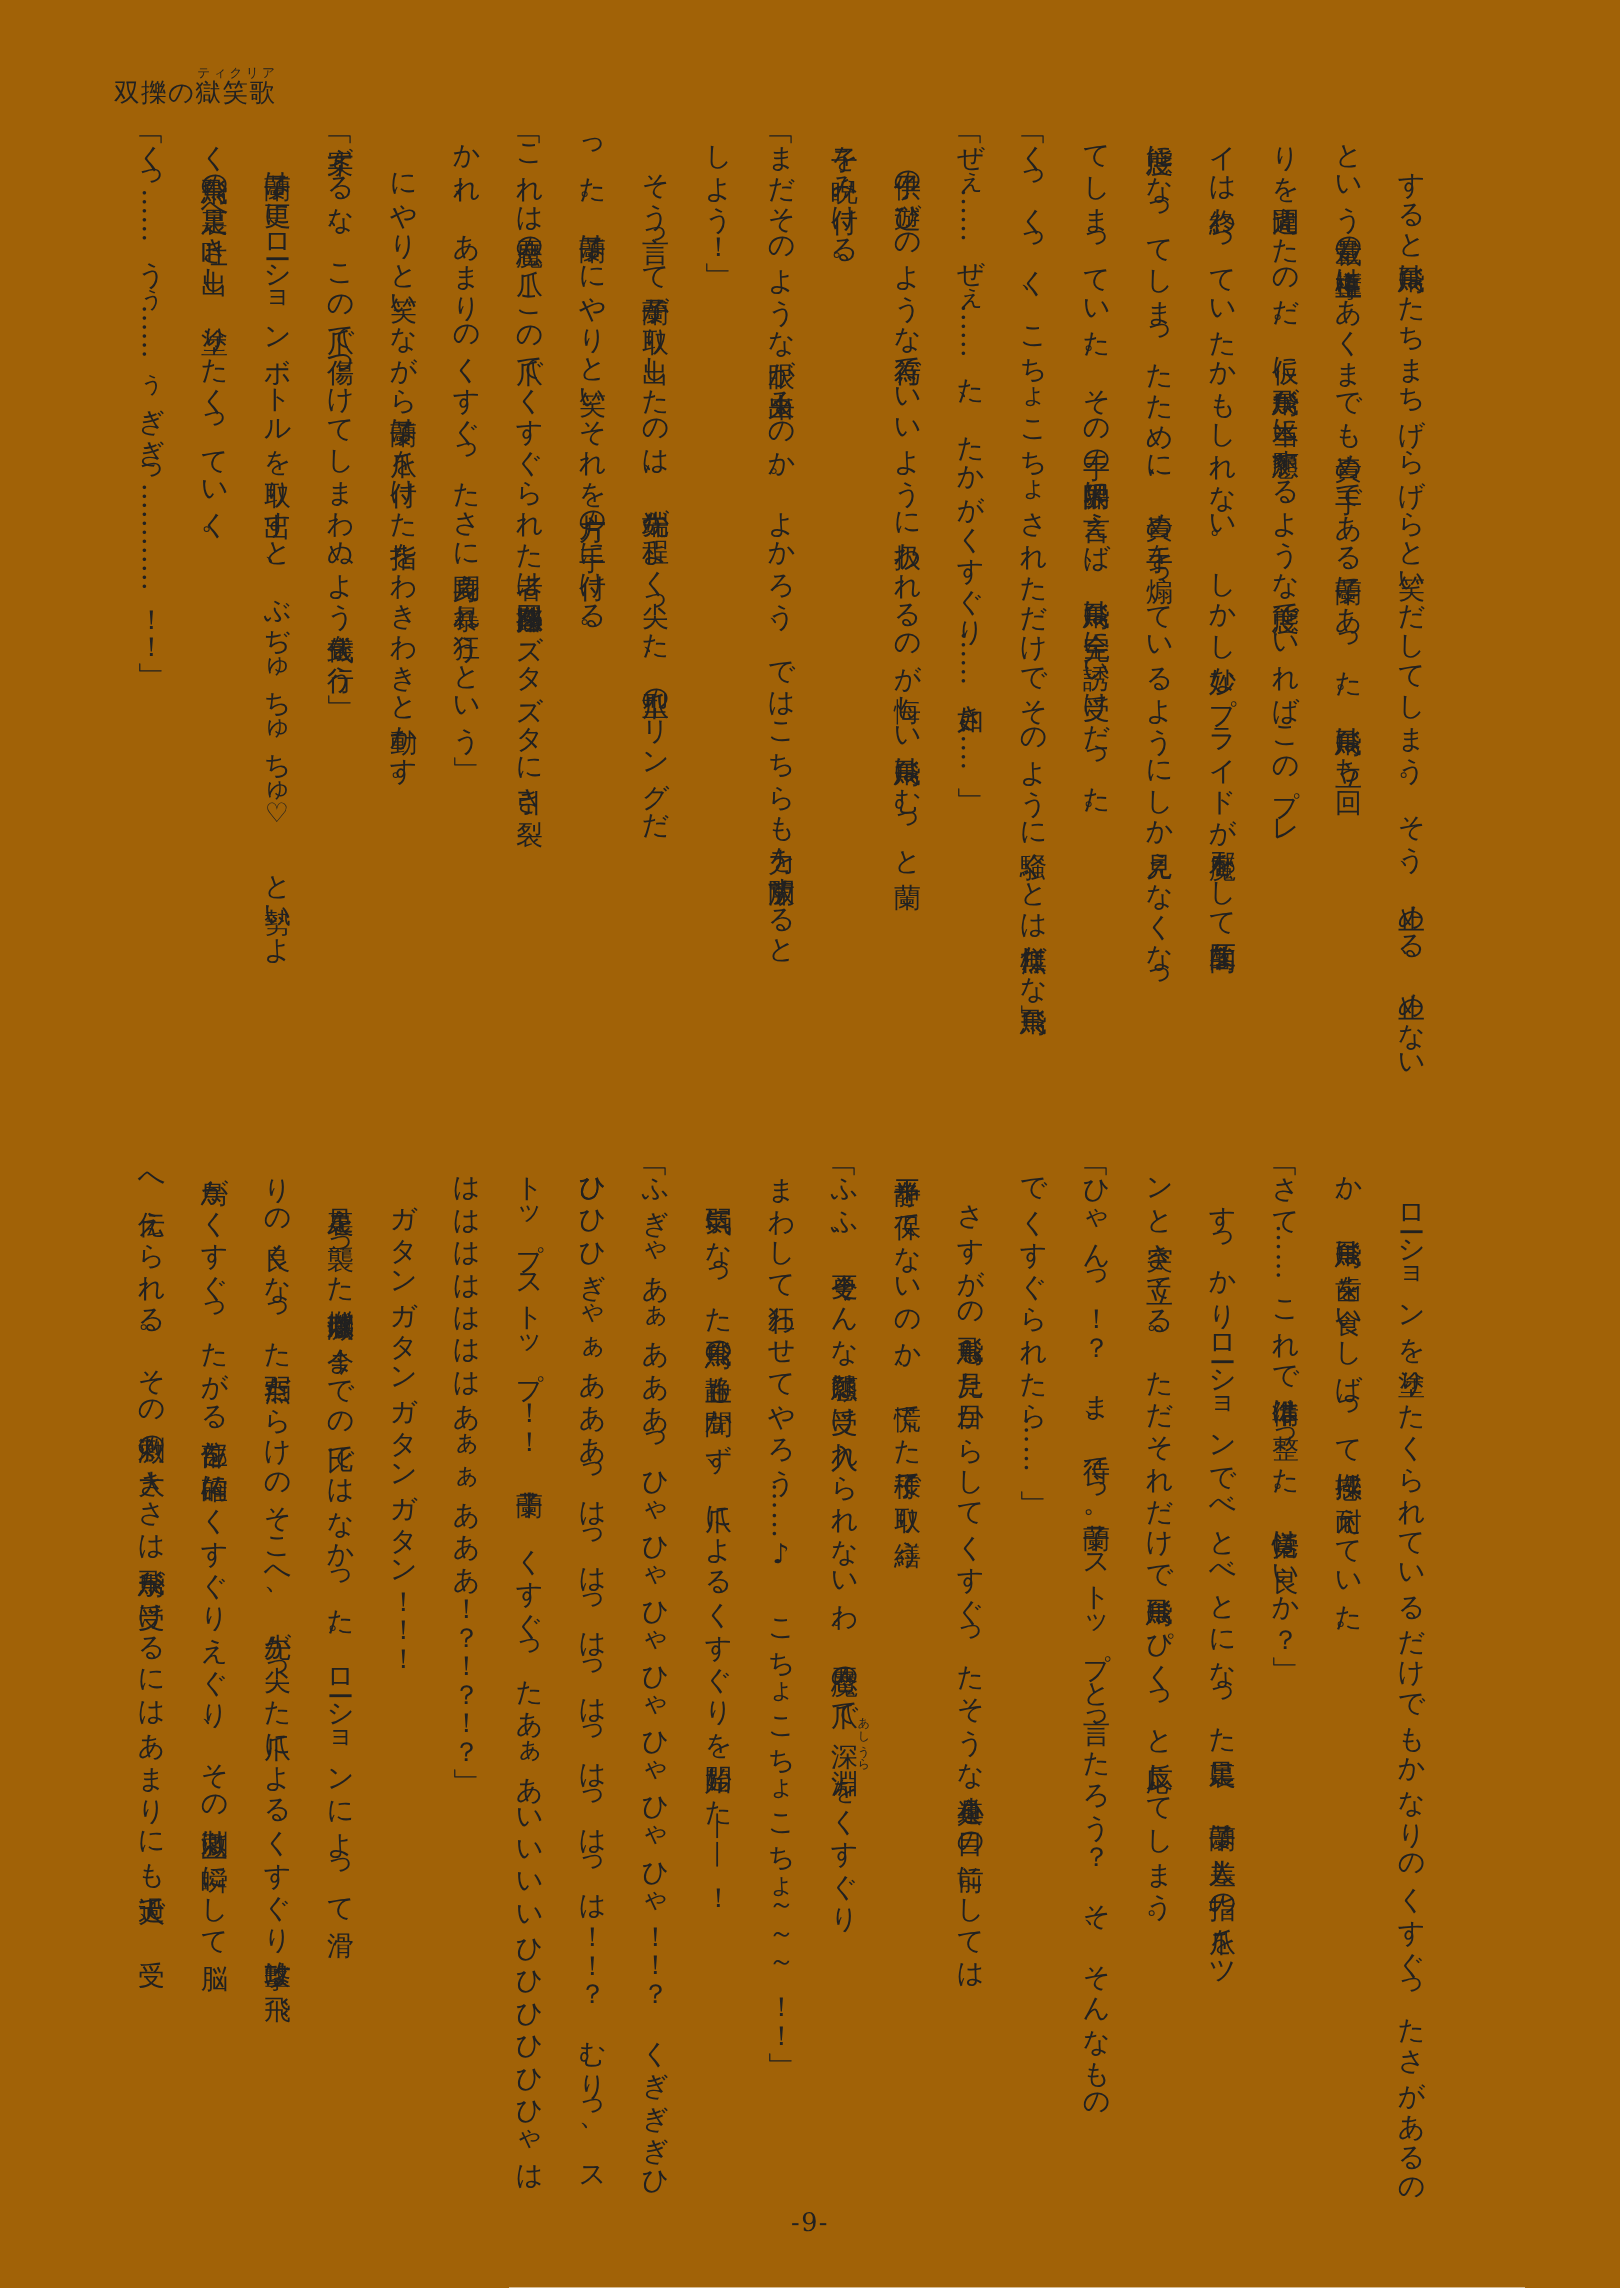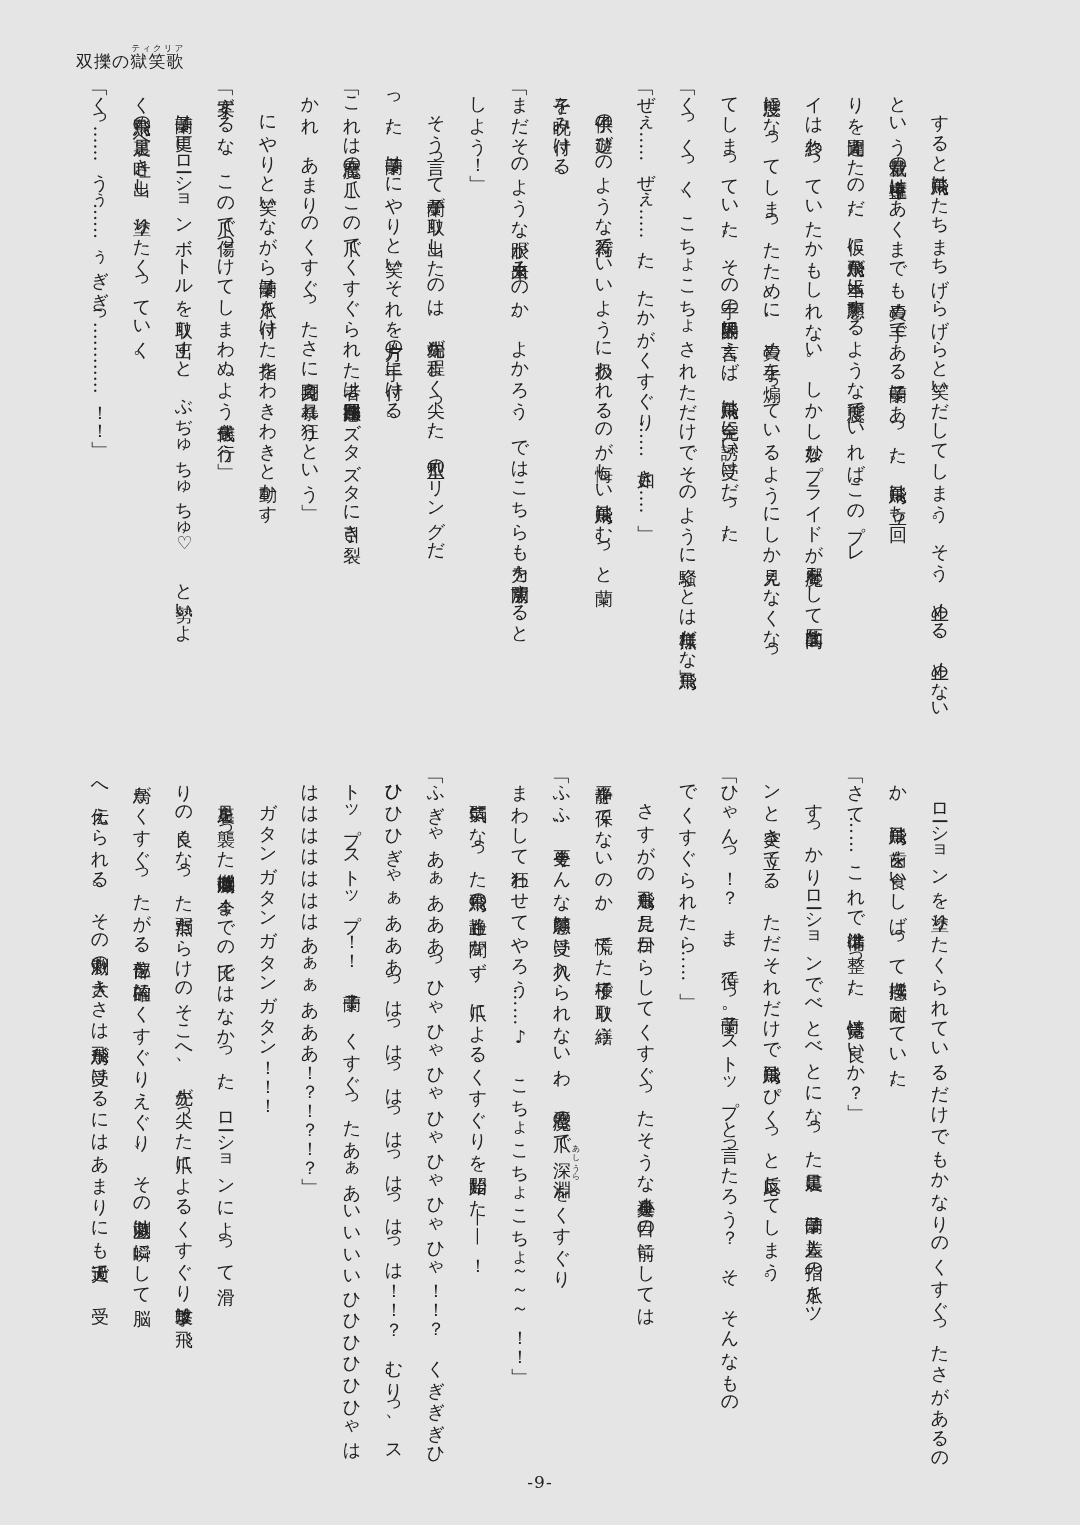--- a/index.html
+++ b/index.html
@@ -63,21 +63,21 @@
     top: 1472px;
     width: 100%;
     text-align: center;
     font-size: 17px;
     letter-spacing: 1px;
   }
 </style>
 </head>
 <body>
 
-<div class="page" style="background: #e5e5e5; color: rgb(33, 33, 33);">
+<div class="page" style="background: #a16207; color: rgb(33, 33, 33);">
 
   <div class="header">
     <span>双擽の</span><ruby><span>獄笑歌</span><rt>ティクリア</rt></ruby>
   </div>
 
   <div class="band band-top" id="top-band">
       <p class="tcol">　すると飛鳥はたちまちげらげらと笑いだしてしまう。そう、止める、止めない</p>
       <p class="tcol">という裁量の主導権はあくまでも責め手である蘭子にあった。飛鳥は立ち回</p>
       <p class="tcol">りを間違えたのだ。仮に飛鳥が本当に懇願するような態度でいればこのプレ</p>
       <p class="tcol">イは終わっていたかもしれない。しかし妙なプライドが邪魔をして高圧的な</p>

